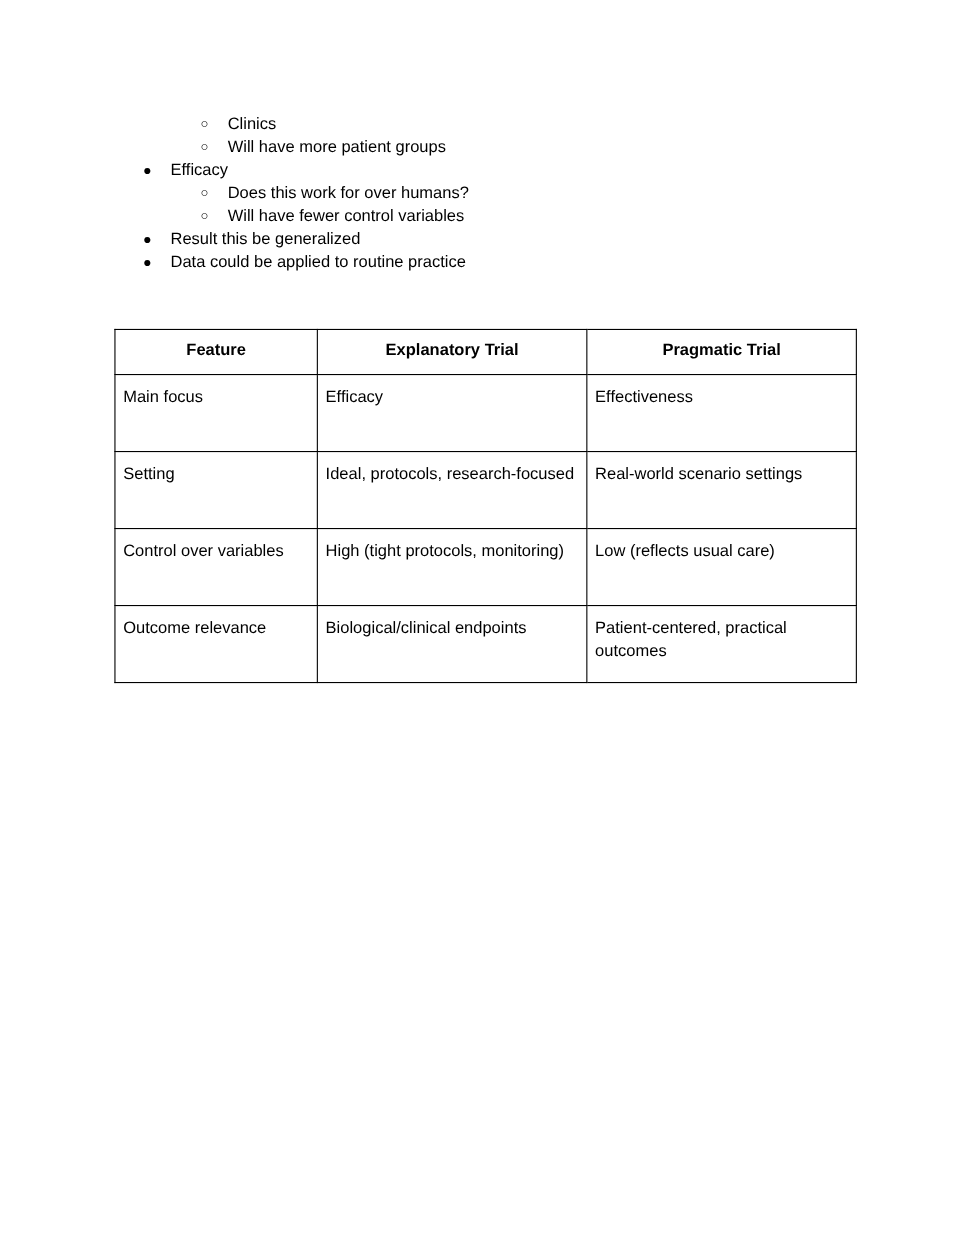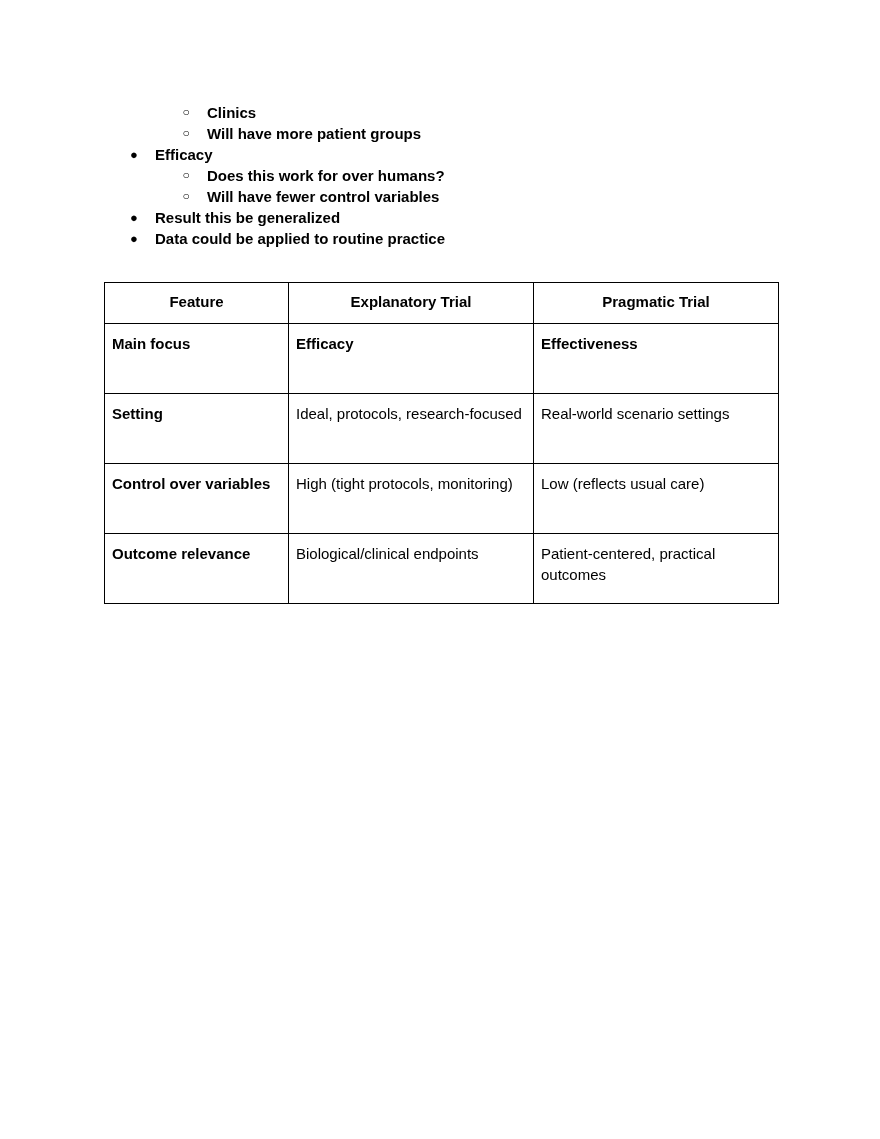--- a/index.html
+++ b/index.html
@@ -1,32 +1,32 @@
 <!DOCTYPE html>
 <html><head>
 <meta charset="utf-8">
 <style>
   html, body { margin: 0; padding: 0; background: #ffffff; }
   body { width: 880px; height: 1139px; position: relative; overflow: hidden;
          font-family: "Liberation Sans", sans-serif; color: #000; font-size: 15px; }
   .list { position: absolute; left: 0; top: 102px; width: 880px; }
   .li { position: absolute; height: 21px; line-height: 21px; white-space: nowrap; }
   .li .bullet { position: absolute; width: 20px; text-align: center; }
-  .li .text { position: absolute; font-weight: bold; }
+  .li .text { position: absolute; }
   .l1 .bullet { left: 124px; font-size: 13px; }
   .l1 .text { left: 155px; }
   .l2 .bullet { left: 176px; font-size: 12px; }
   .l2 .text { left: 207px; }
-  table { position: absolute; left: 104px; top: 282px; border-collapse: collapse;
+  table { position: absolute; left: 104px; top: 299px; border-collapse: collapse;
           table-layout: fixed; width: 674px; }
   td, th { border: 1.6px solid #000; vertical-align: top; padding: 9px 7px;
            font-size: 15px; line-height: 21px; }
   th { text-align: center; font-weight: bold; height: 24px; padding: 8px 7px; }
   tr.body-row td { height: 51px; }
-  .bold { font-weight: bold; }
+  .bold { font-weight: normal; }
 </style>
 </head>
 <body>
 
 <div class="list">
   <div class="li l2" style="top:0px">
     <span class="bullet">○</span>
     <span class="text">Clinics</span>
   </div>
   <div class="li l2" style="top:21px">

